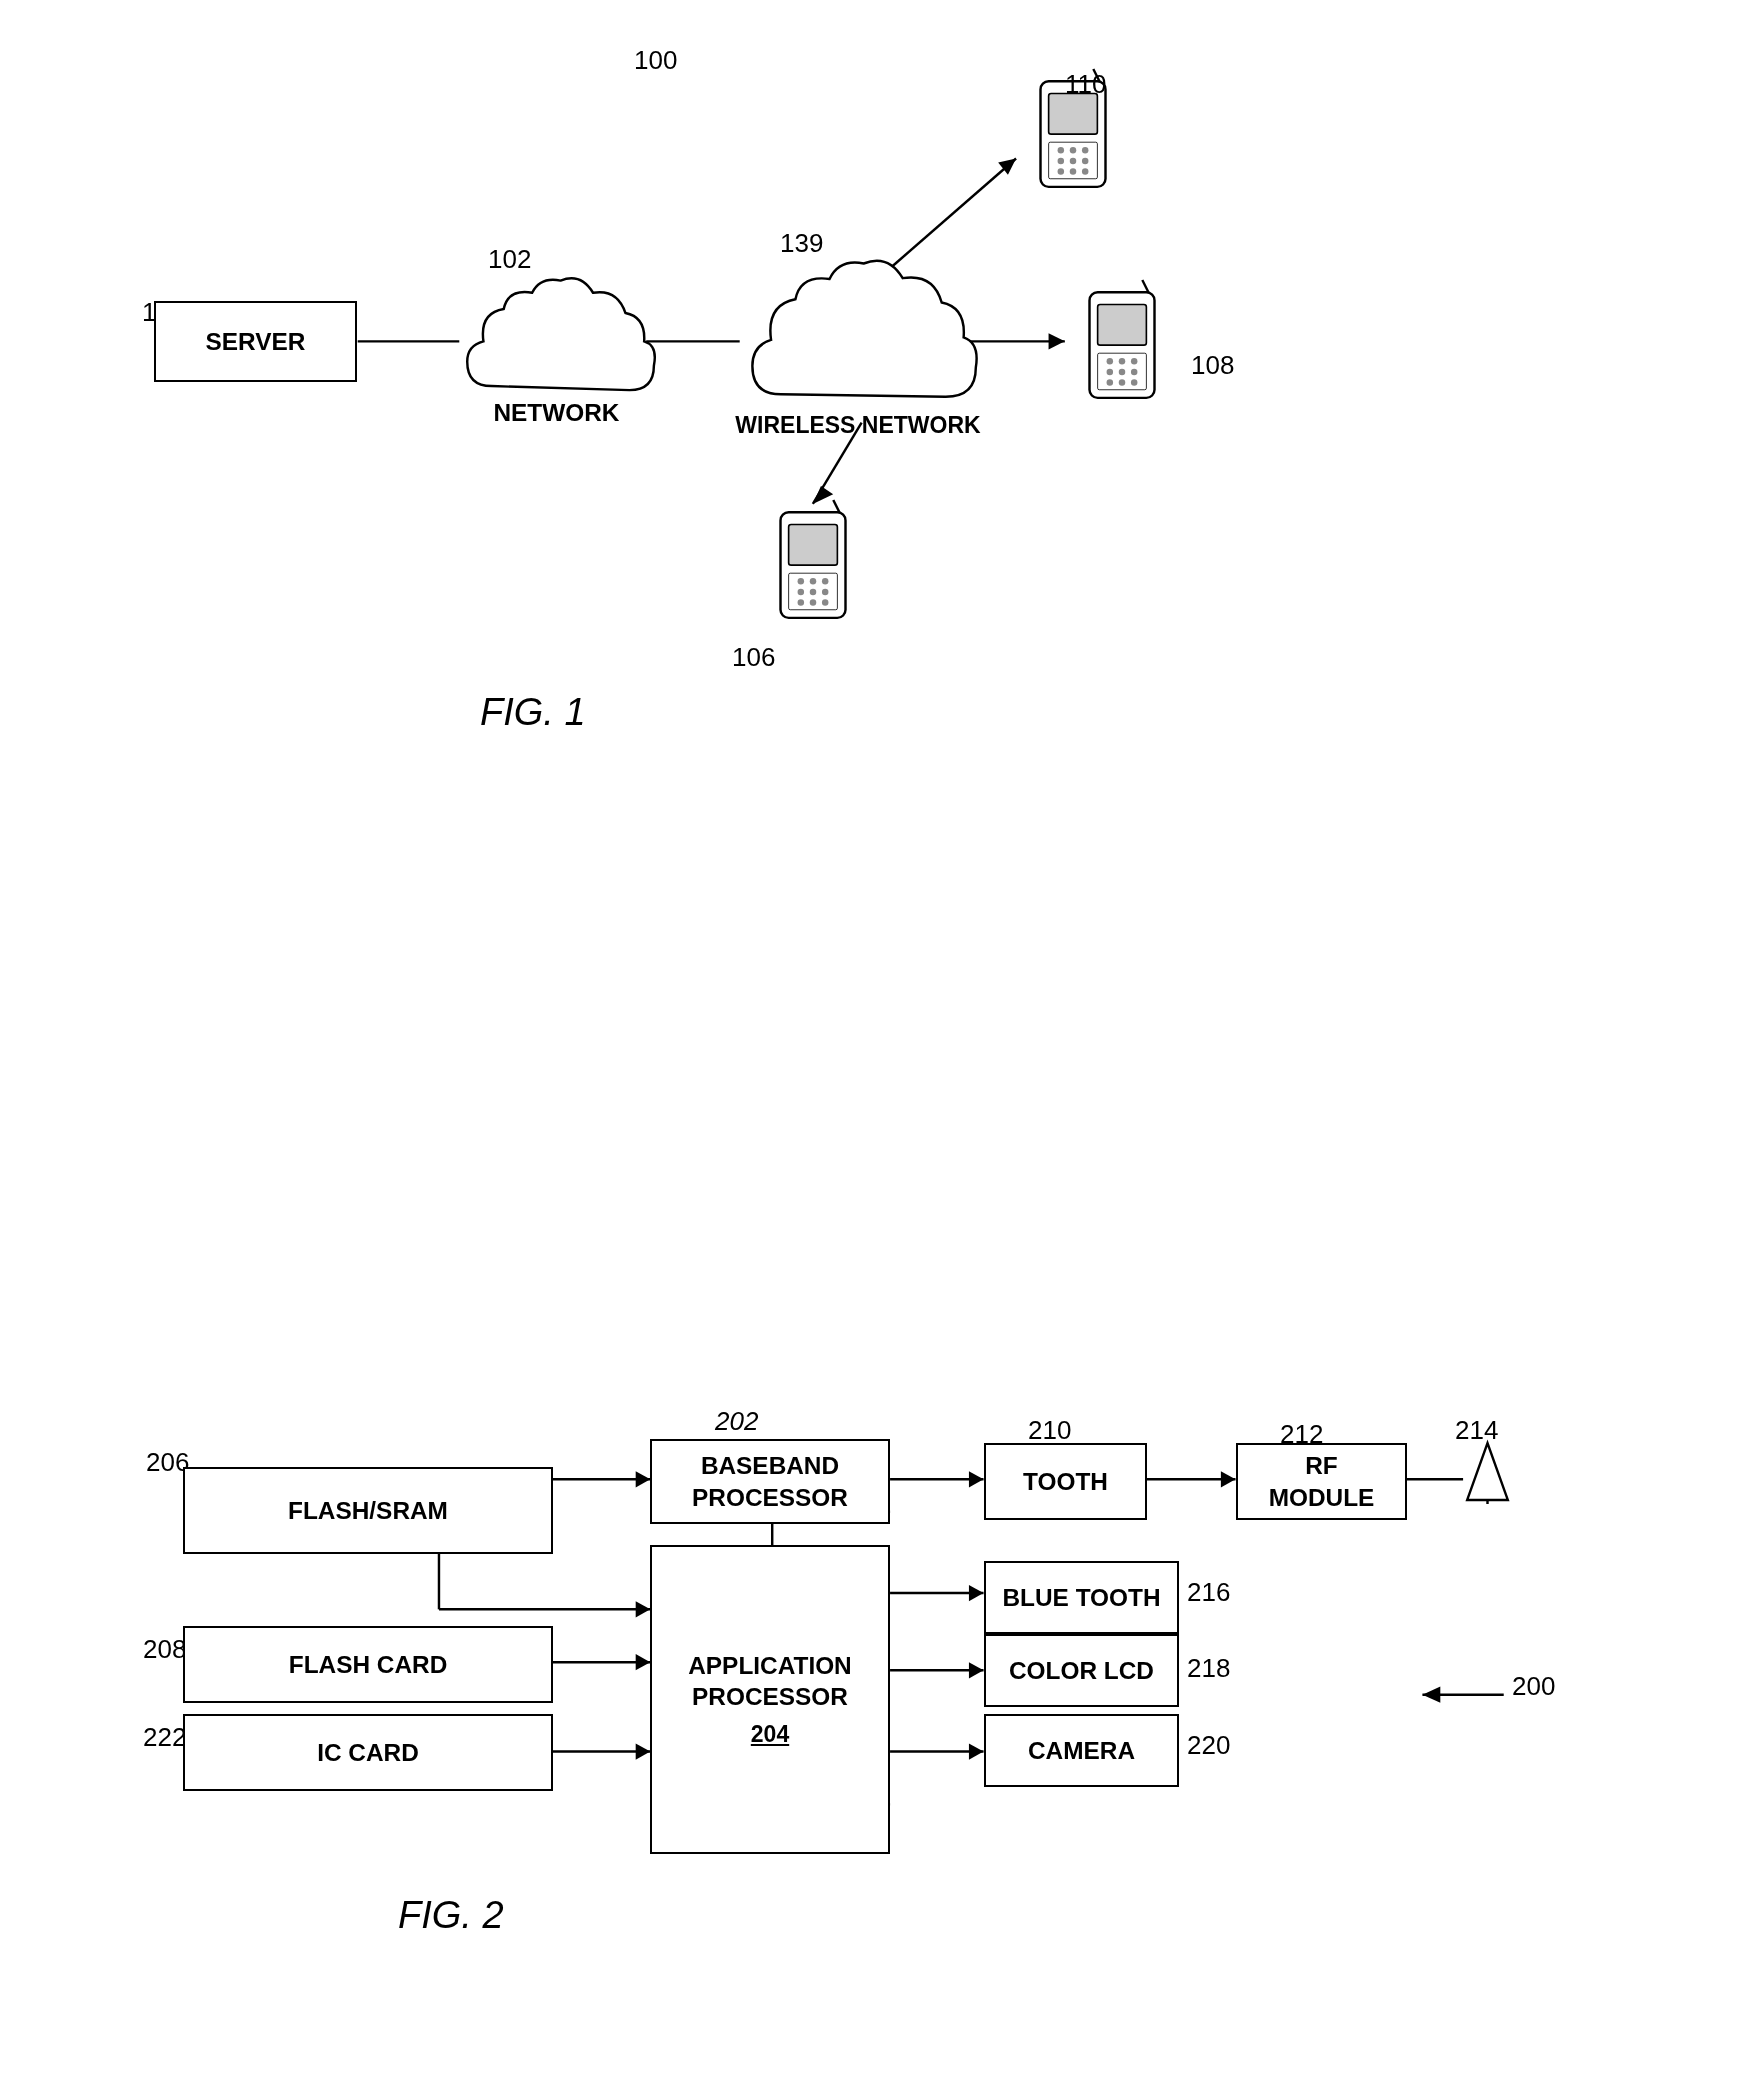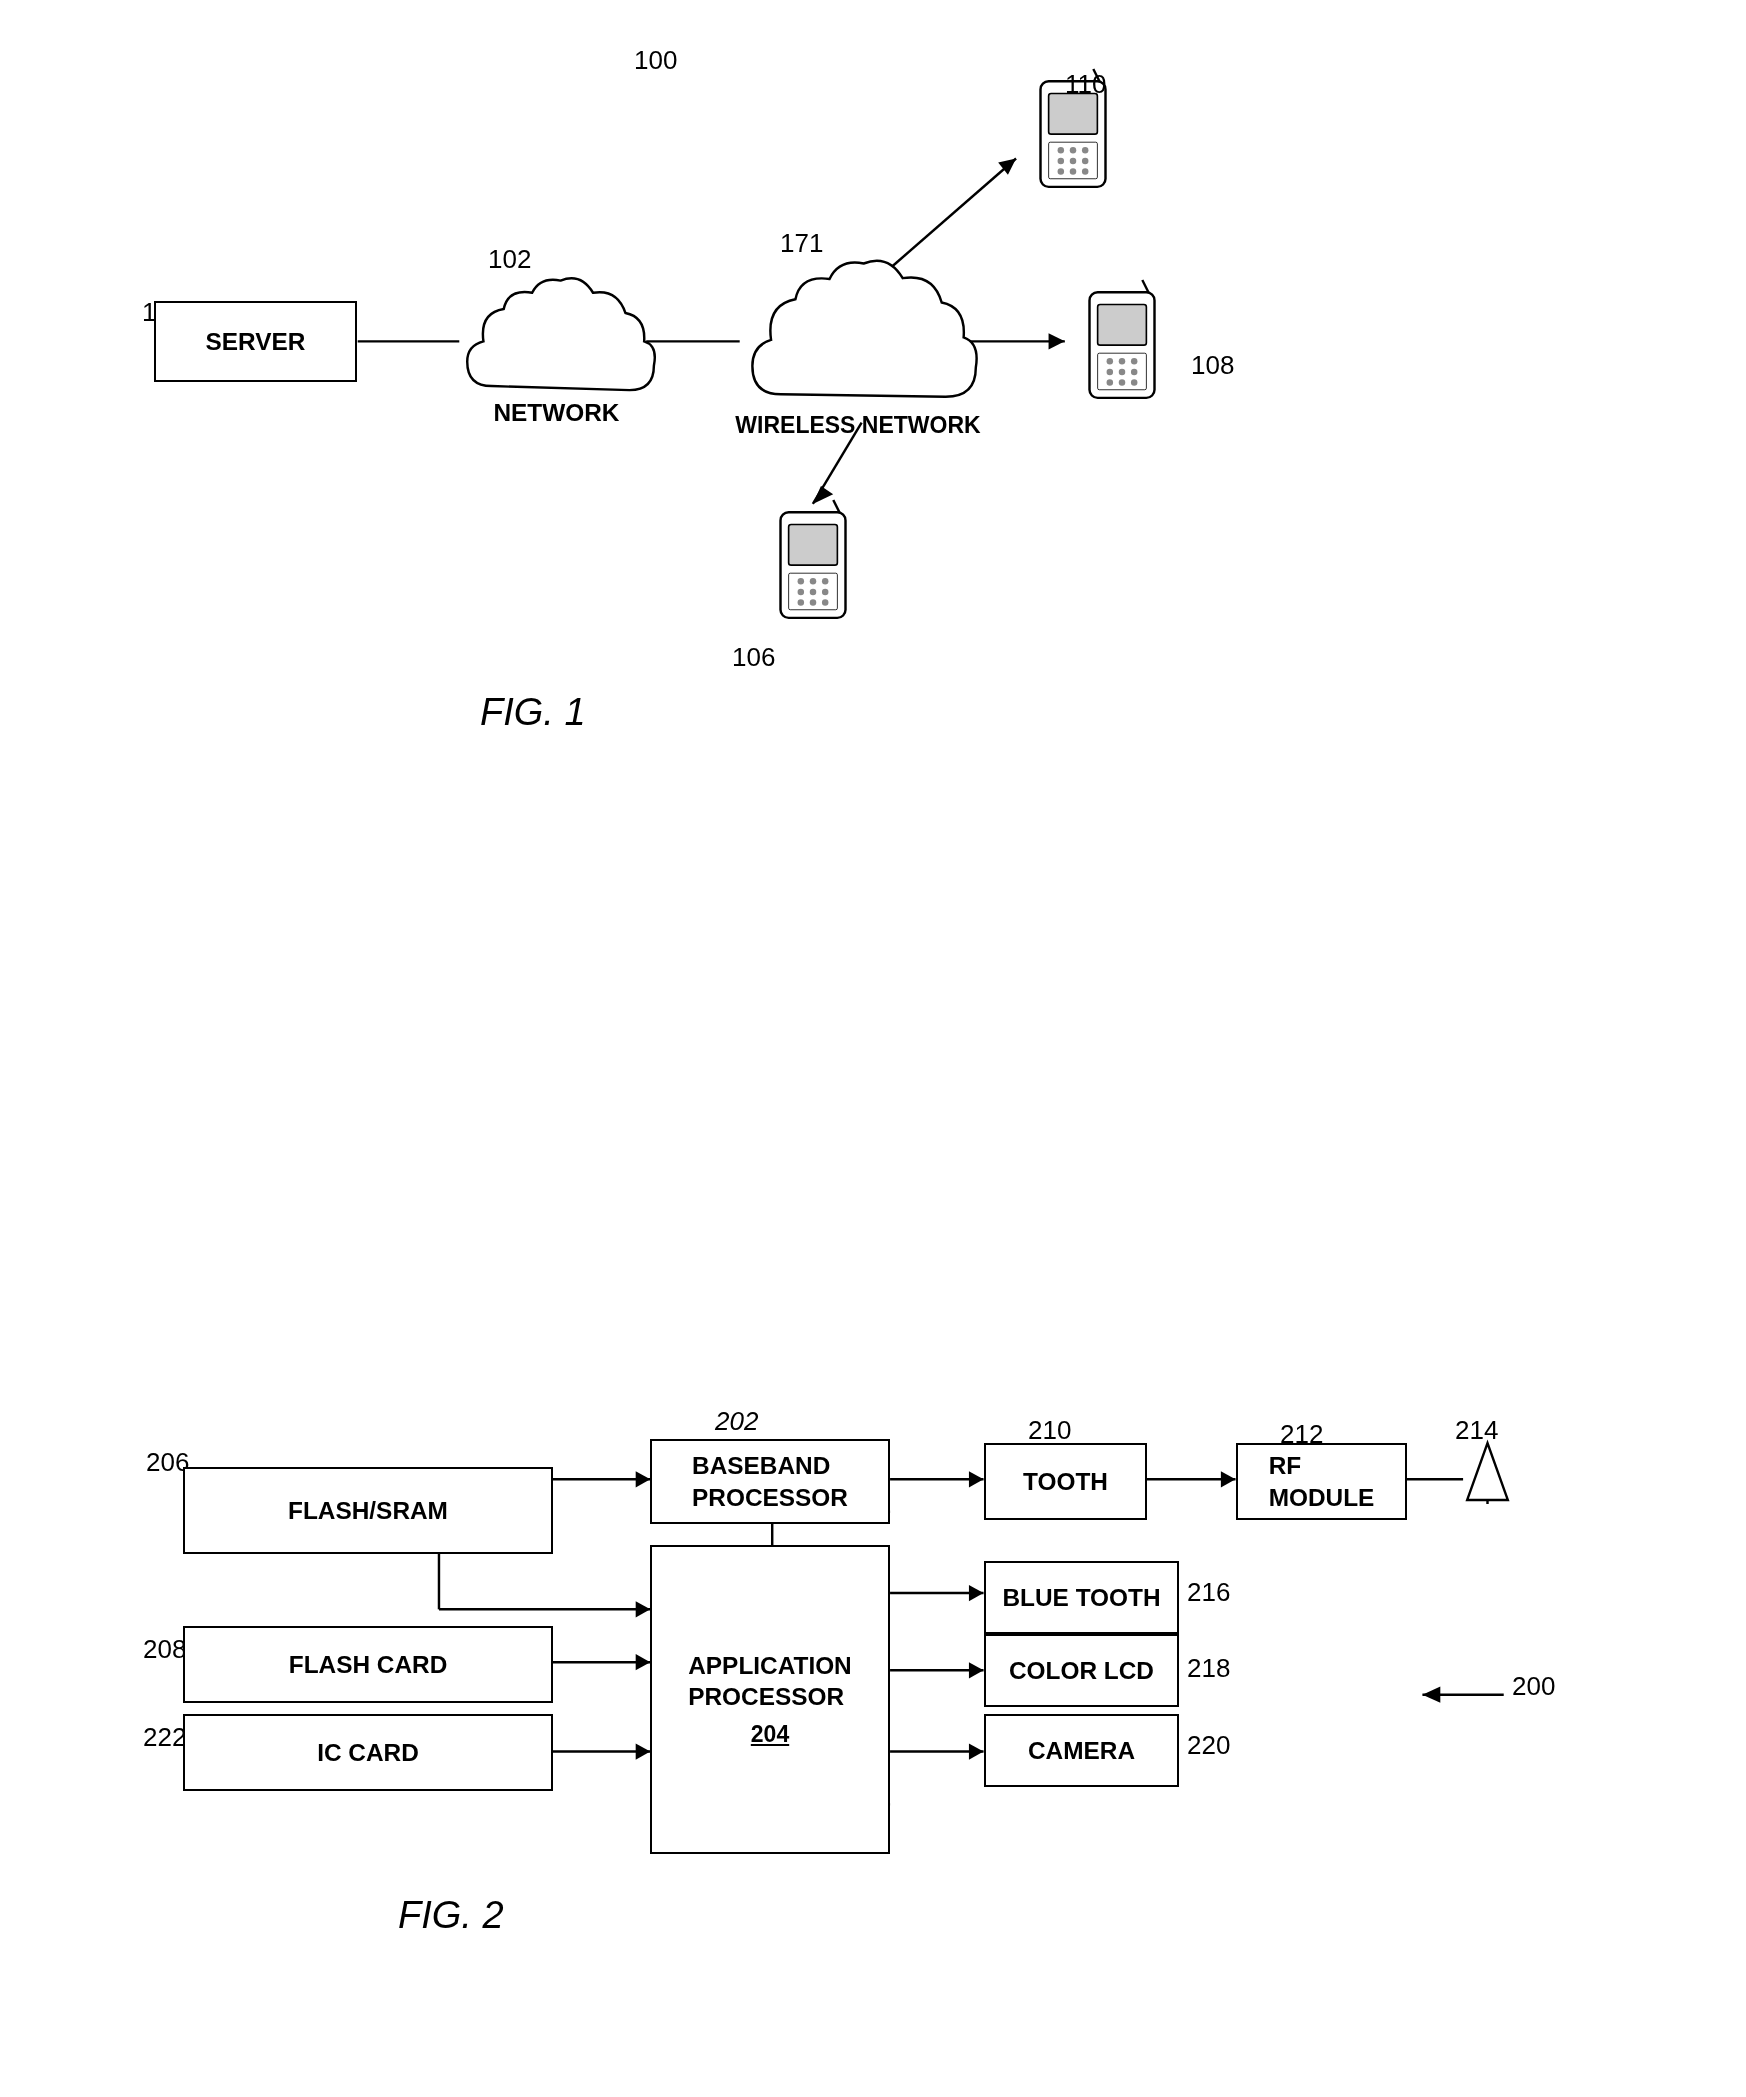--- a/index.html
+++ b/index.html
@@ -27,20 +27,21 @@
     }
 
     
     .box {
       position: absolute;
       border: 2.4px solid #000;
       background: #fff;
       display: flex;
       align-items: center;
       justify-content: center;
+      text-align: center;
       font-size: 24.4px;
       font-weight: bold;
       line-height: 1.3;
     }
 
     
     .cloud {
       position: absolute;
       display: flex;
       align-items: flex-end;
@@ -158,21 +159,21 @@
 
   <div class="ref-label" style="left:488px; top:244px;">102</div>
 
   <div class="cloud" style="left:451px; top:264px; width:211px; height:163px;">
     <svg viewBox="0 0 260 200" xmlns="http://www.w3.org/2000/svg">
       <path d="M50,150 Q20,150 20,120 Q20,100 40,95 Q35,60 65,55 Q70,30 100,35 Q110,15 135,20 Q160,10 175,35 Q205,30 215,60 Q240,65 238,95 Q255,100 250,125 Q250,155 220,155 Z" fill="white" stroke="black" stroke-width="3"></path>
     </svg>
     <span class="cloud-text">NETWORK</span>
   </div>
 
-  <div class="ref-label" style="left:780px; top:228px;">171</div>
+  <div class="ref-label" style="left:780px; top:228px;">139</div>
 
   <div class="cloud" style="left:732px; top:244px; width:252px; height:195px;">
     <svg viewBox="0 0 310 240" xmlns="http://www.w3.org/2000/svg">
       <path d="M60,185 Q25,185 25,150 Q25,125 48,118 Q42,75 78,68 Q84,38 120,43 Q132,18 162,24 Q192,12 210,42 Q248,36 258,72 Q288,78 285,115 Q305,122 300,152 Q300,188 263,188 Z" fill="white" stroke="black" stroke-width="3"></path>
     </svg>
     <span class="cloud-text" style="font-size:23px;">WIRELESS
 NETWORK</span>
   </div>
 
   <div class="phone-icon" style="left:1024px; top:65px;">

